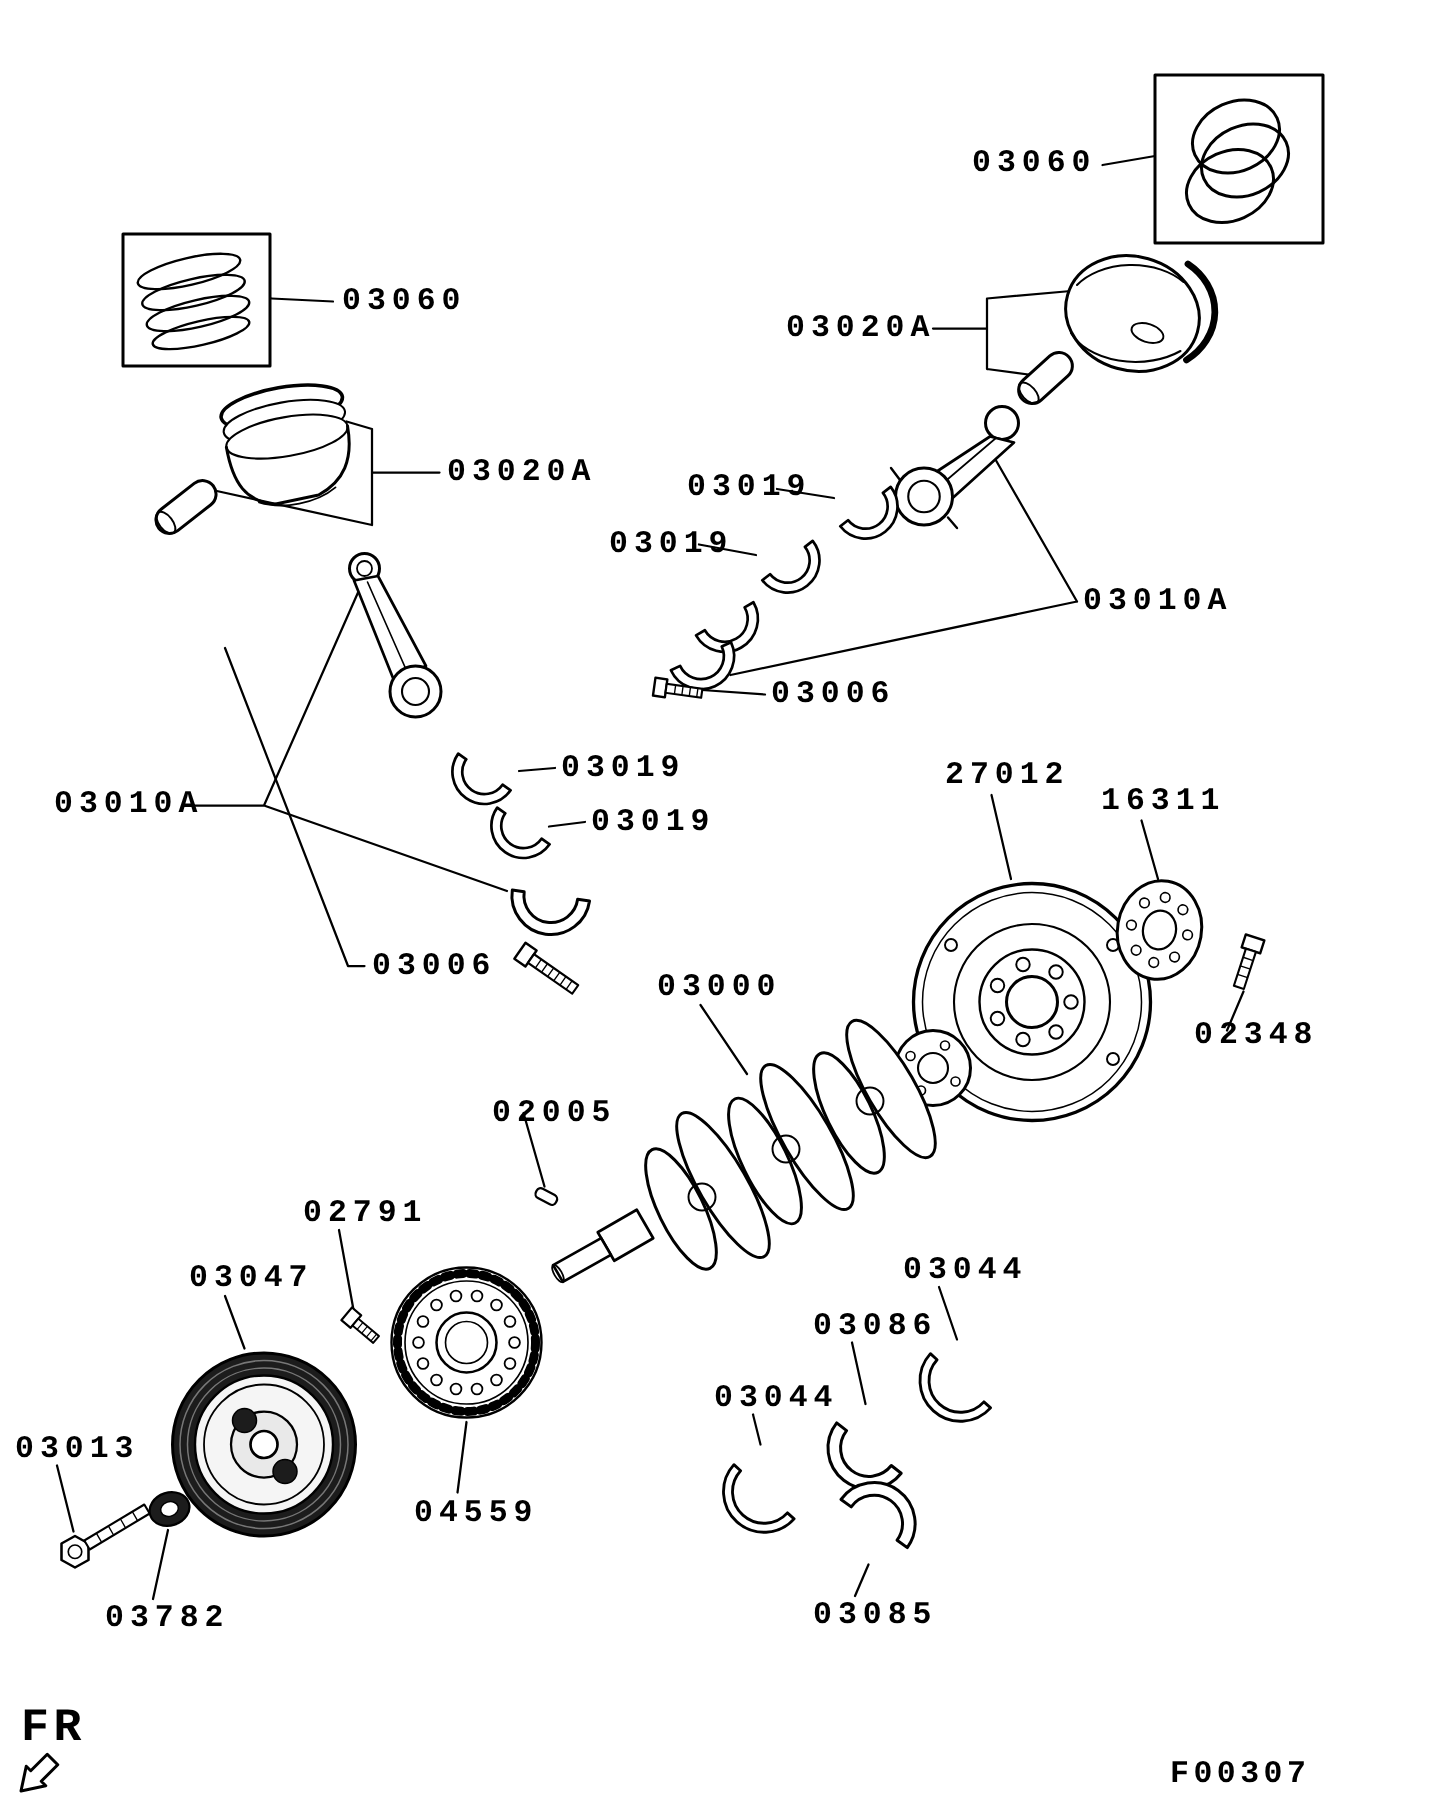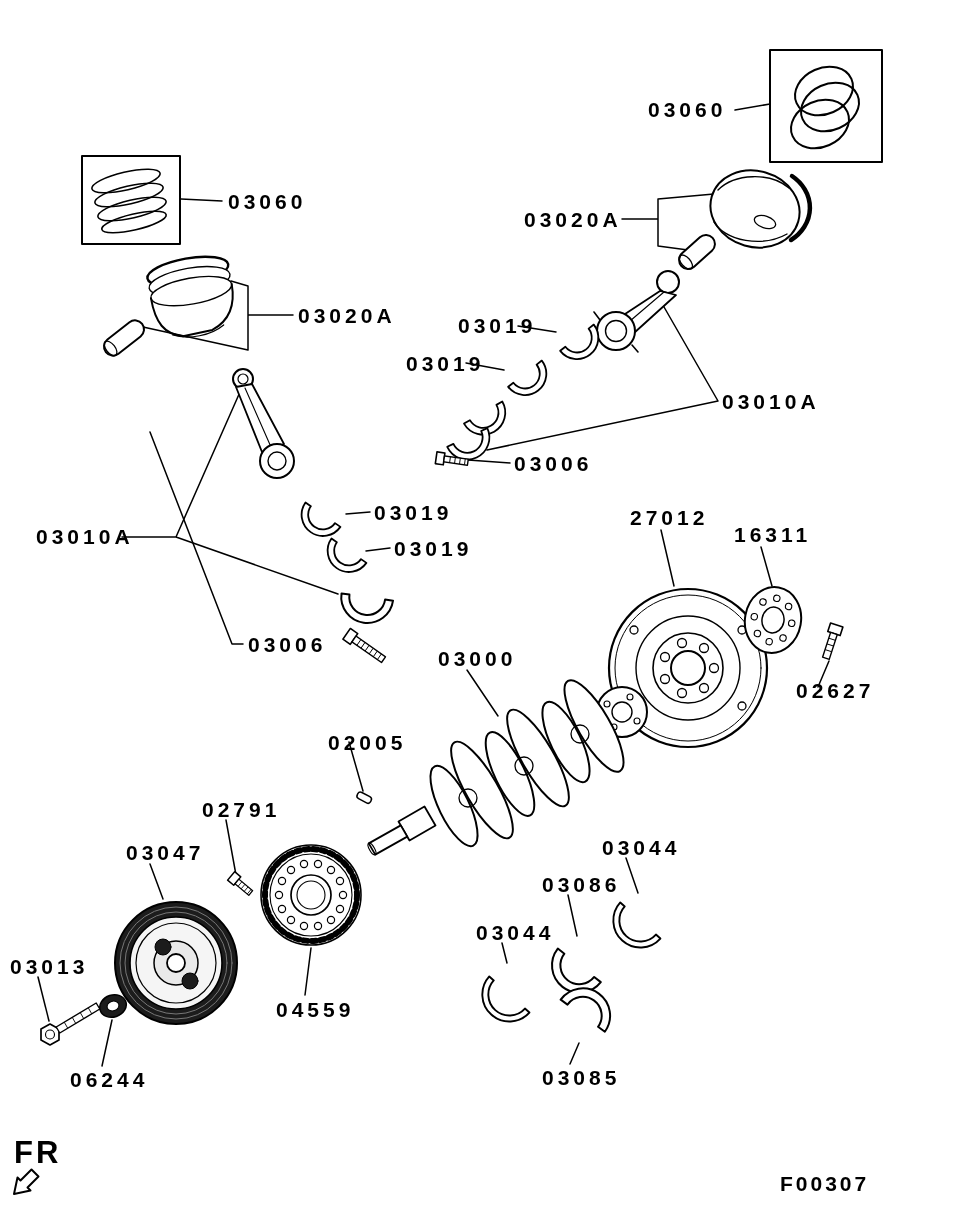--- a/index.html
+++ b/index.html
@@ -1,18 +1,18 @@
 <!DOCTYPE html>
 <html><head>
 <meta charset="utf-8">
 <style>
   html,body{margin:0;padding:0;background:#fff;}
   .canvas{
     position:relative;width:960px;height:1210px;background:#fff;
-    font-family:Liberation Sans, sans-serif;overflow:hidden;
+    font-family:Liberation Mono, monospace;overflow:hidden;
   }
   .canvas svg{position:absolute;left:0;top:0;}
   .label{
     position:absolute;font-size:21px;font-weight:bold;letter-spacing:4px;
     color:#000;white-space:nowrap;line-height:1.1;cursor:default;
   }
   .label.fr{font-size:31px;letter-spacing:3px;}
   .label.code{font-size:21px;letter-spacing:3px;}
 </style>
 </head>
@@ -304,28 +304,28 @@
 <div class="label" style="left:406px;top:352px">03019</div>
 <div class="label" style="left:722px;top:390px">03010A</div>
 <div class="label" style="left:514px;top:452px">03006</div>
 <div class="label" style="left:374px;top:501px">03019</div>
 <div class="label" style="left:394px;top:537px">03019</div>
 <div class="label" style="left:36px;top:525px">03010A</div>
 <div class="label" style="left:630px;top:506px">27012</div>
 <div class="label" style="left:734px;top:523px">16311</div>
 <div class="label" style="left:248px;top:633px">03006</div>
 <div class="label" style="left:438px;top:647px">03000</div>
-<div class="label" style="left:796px;top:679px">02627</div>
+<div class="label" style="left:796px;top:679px">02348</div>
 <div class="label" style="left:328px;top:731px">02005</div>
 <div class="label" style="left:202px;top:798px">02791</div>
 <div class="label" style="left:126px;top:841px">03047</div>
 <div class="label" style="left:602px;top:836px">03044</div>
 <div class="label" style="left:542px;top:873px">03086</div>
 <div class="label" style="left:476px;top:921px">03044</div>
 <div class="label" style="left:10px;top:955px">03013</div>
 <div class="label" style="left:276px;top:998px">04559</div>
-<div class="label" style="left:70px;top:1068px">06244</div>
+<div class="label" style="left:70px;top:1068px">03782</div>
 <div class="label" style="left:542px;top:1066px">03085</div>
 
 <div class="label fr" style="left:14px;top:1136px">FR</div>
 <div class="label code" style="left:780px;top:1172px">F00307</div>
 
 </div>
 
 </body></html>

